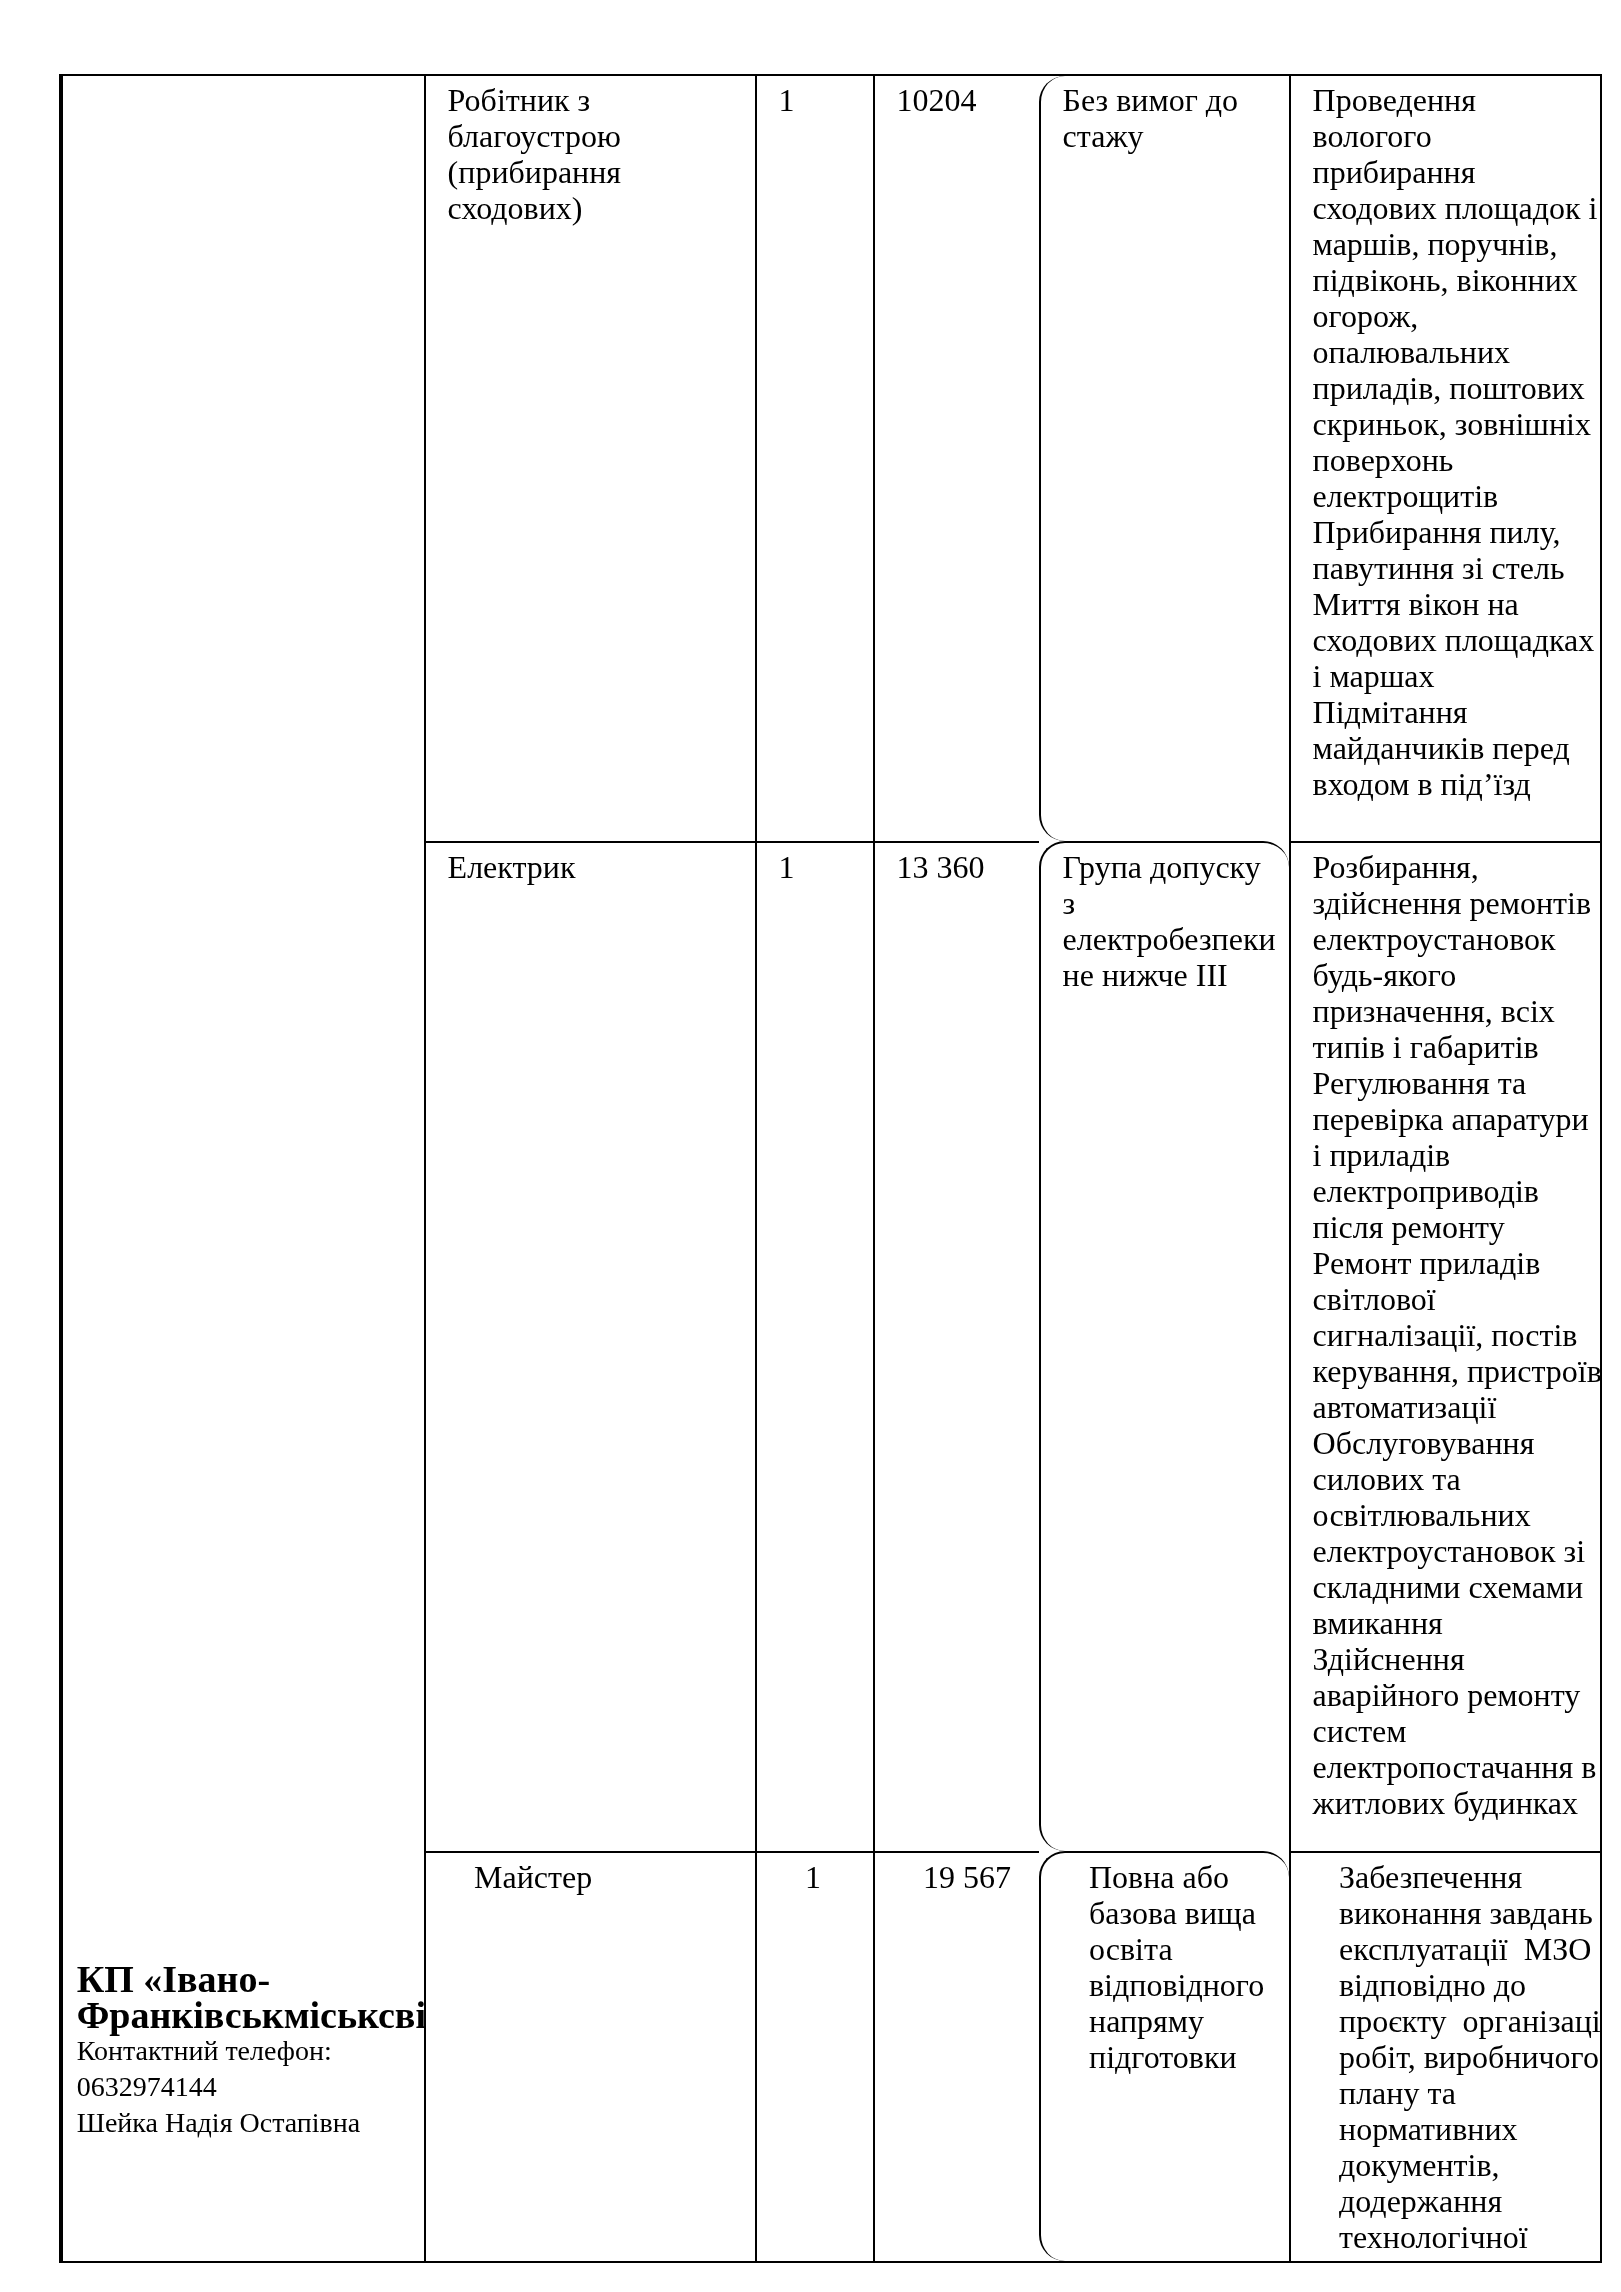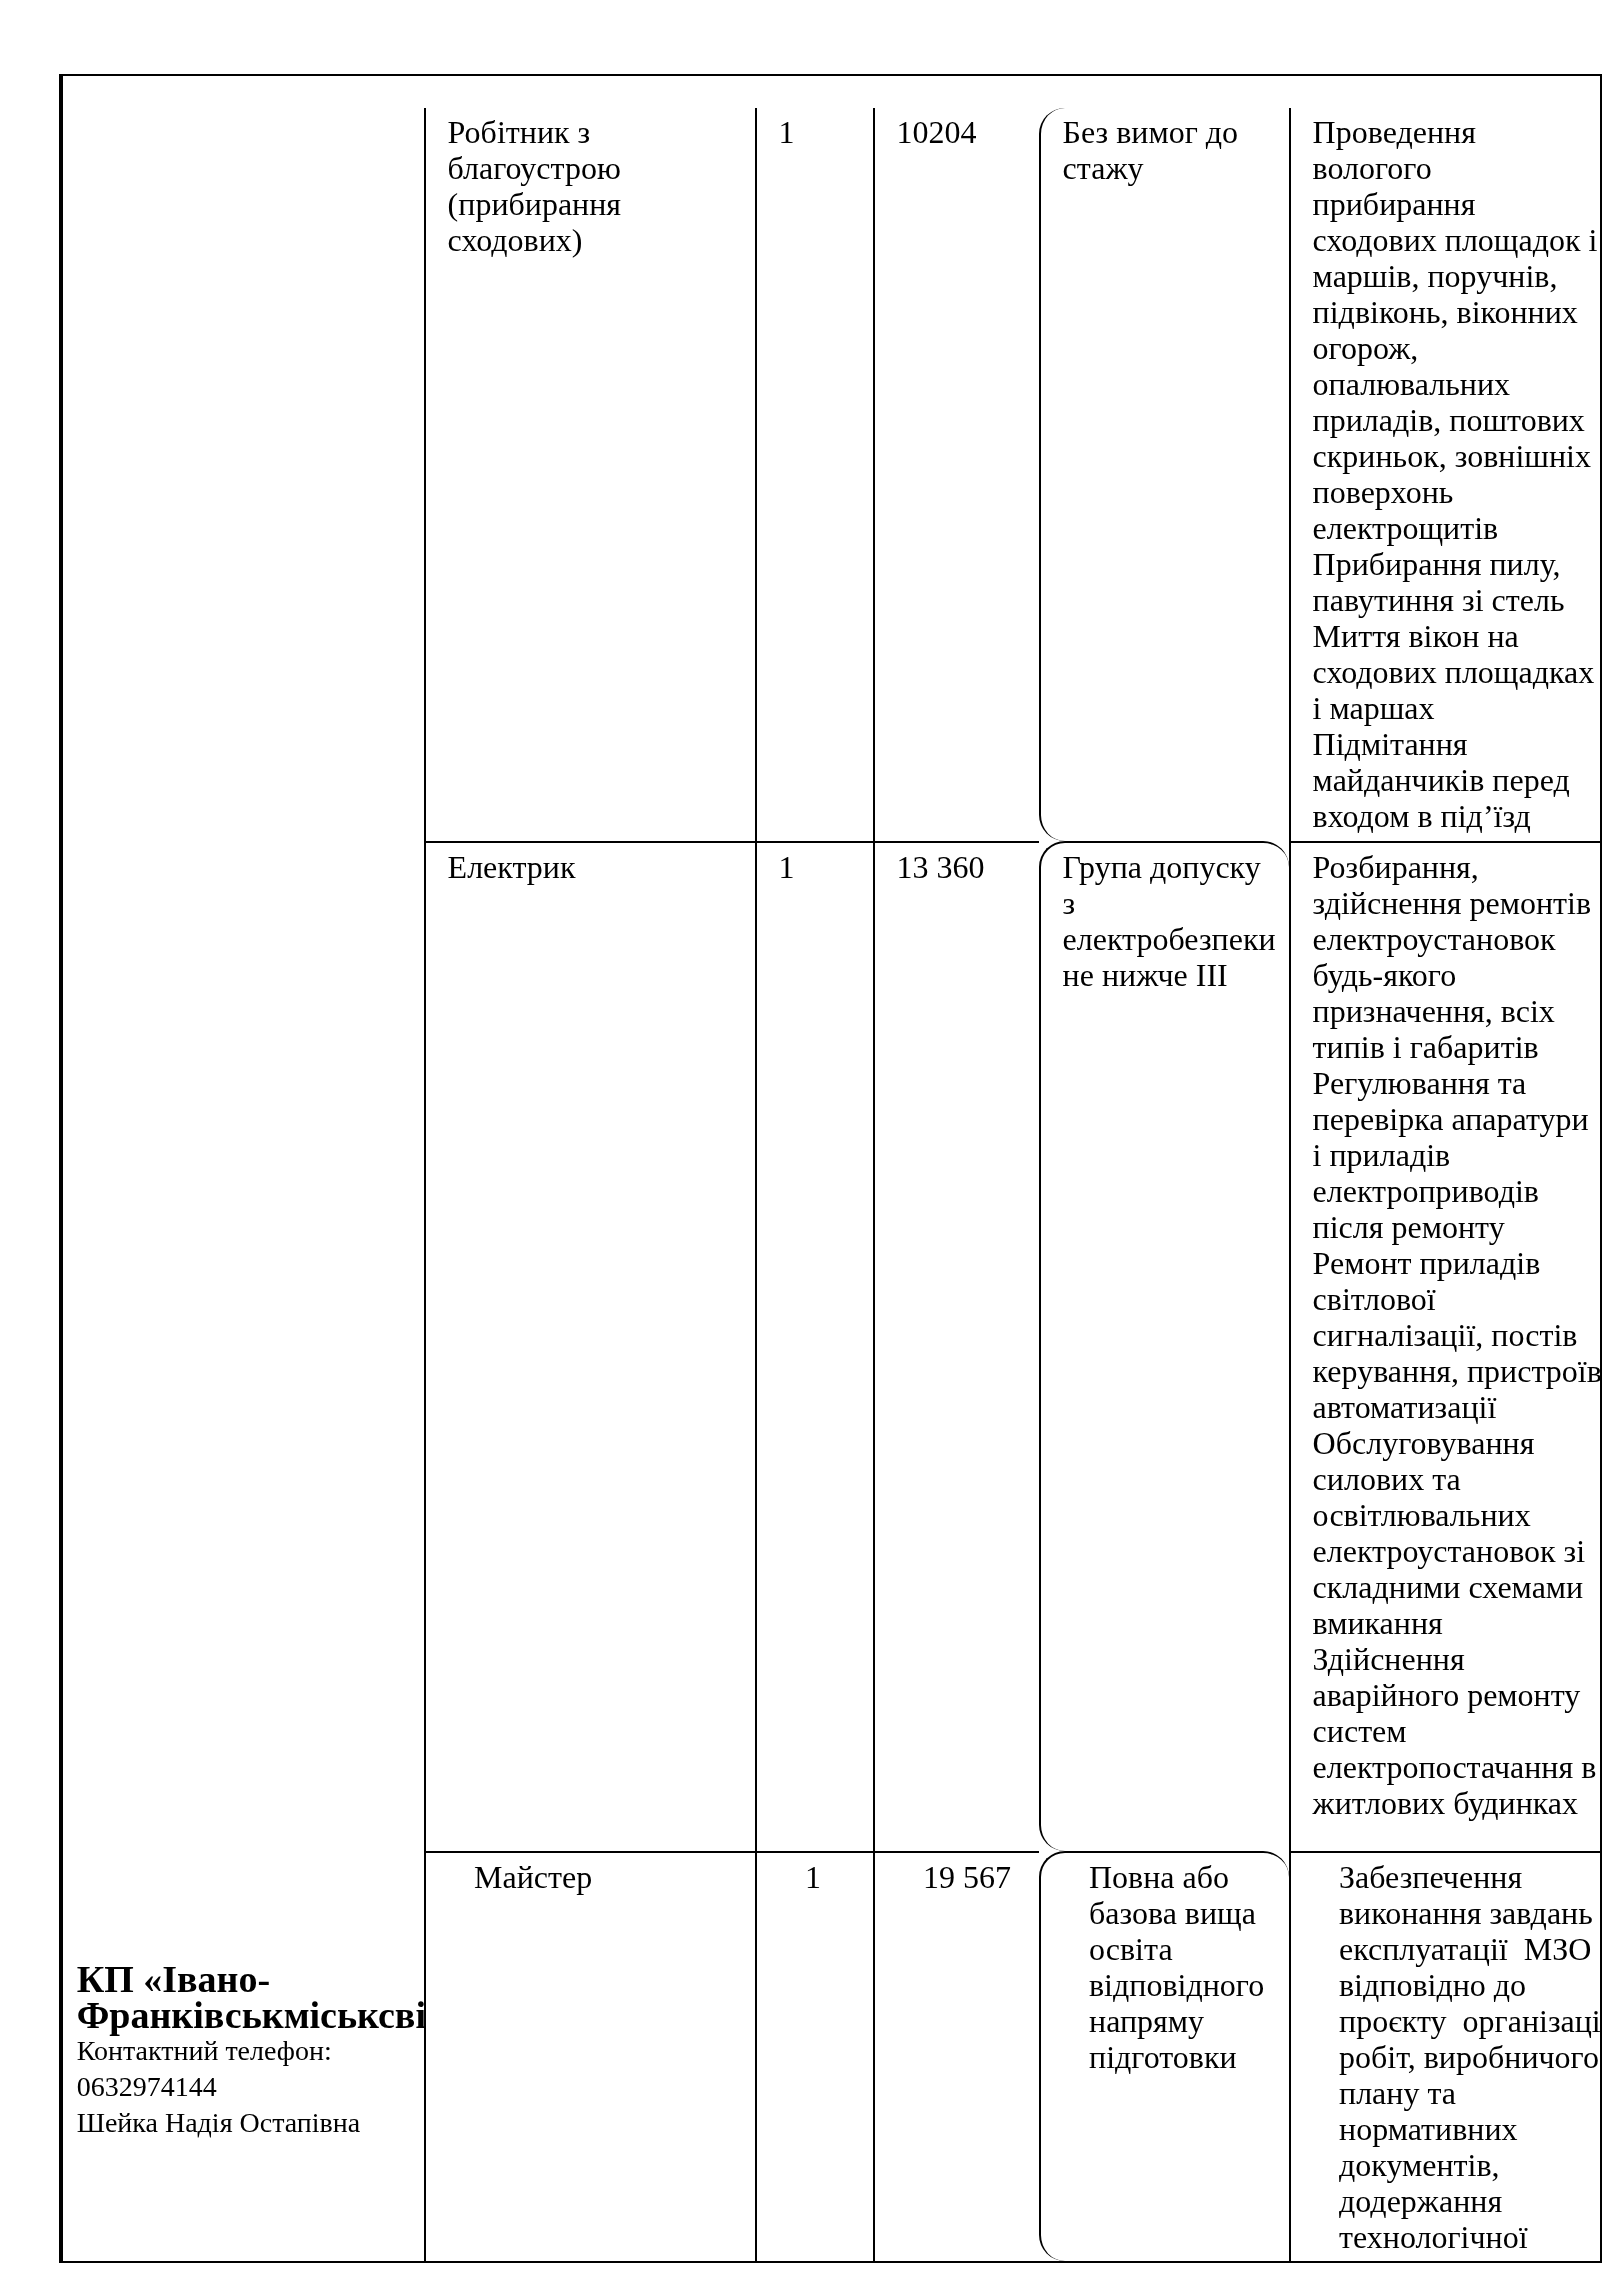--- a/index.html
+++ b/index.html
@@ -36,21 +36,21 @@
     font-size: 32px;
     line-height: 36px;
     white-space: pre;
     overflow: hidden;
   }
   .c2 { grid-column: 2; }
   .c3 { grid-column: 3; }
   .c4 { grid-column: 4; }
   .c5 { grid-column: 5; border-radius: 26px; }
   .c6 { grid-column: 6; }
-  .r1 { grid-row: 1; border-top: none; margin-top: 32px; }
+  .r1 { grid-row: 1; border-top: none; }
   .r2 { grid-row: 2; }
   .r3 { grid-row: 3; padding-left: 48px; }
   .employer {
     grid-row: 1 / 4;
     grid-column: 1;
     border-top: none;
     display: flex;
     flex-direction: column;
     justify-content: flex-end;
     padding: 5.9px 15.7px 120px 13.7px;

